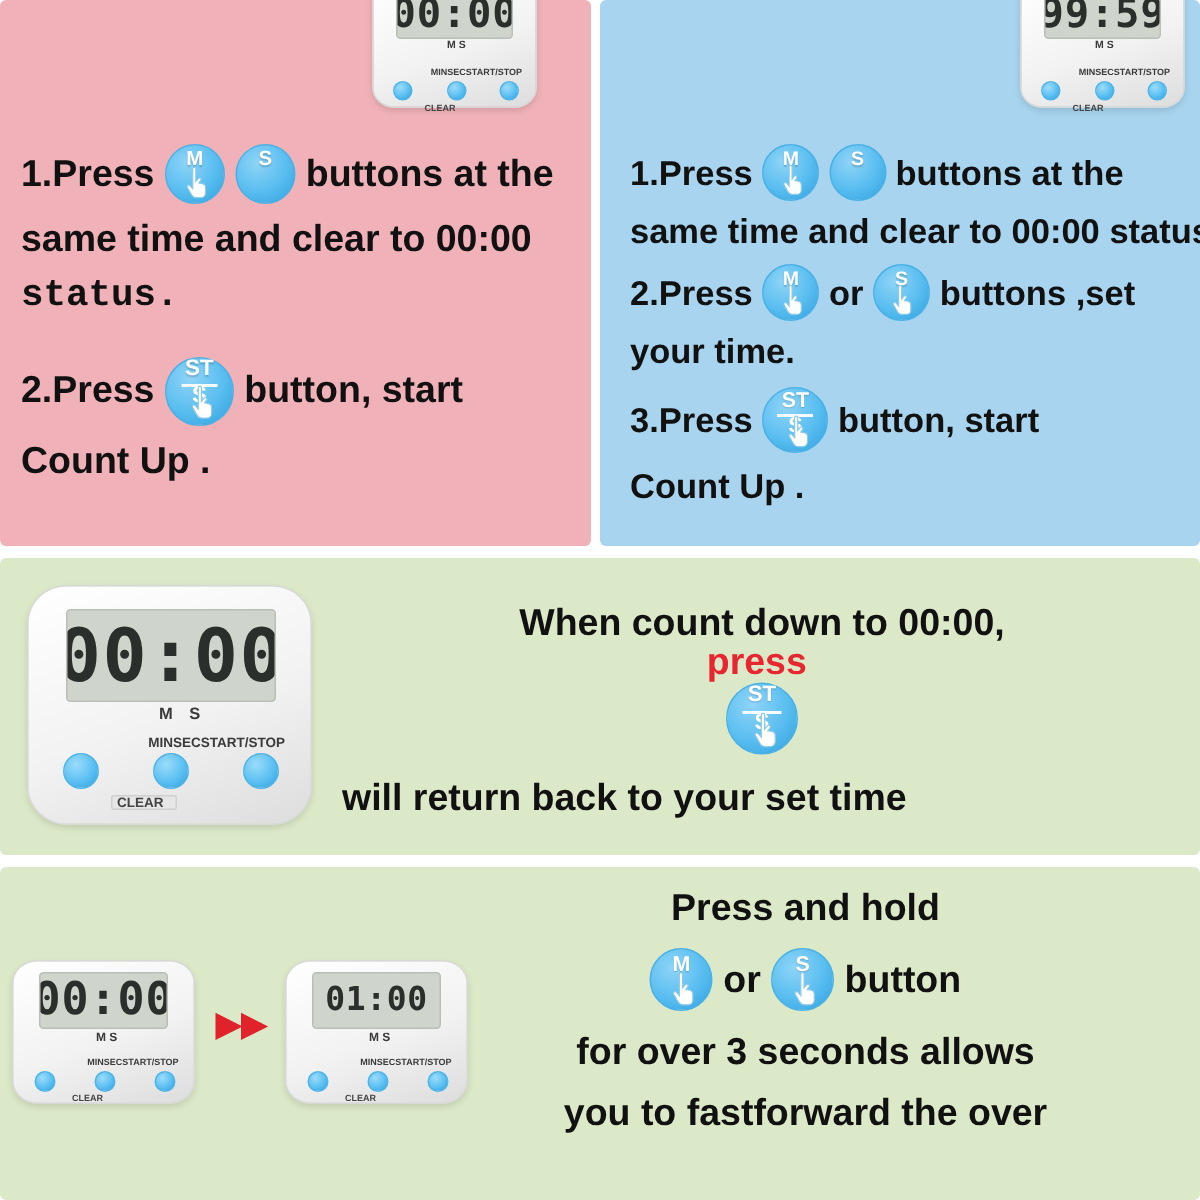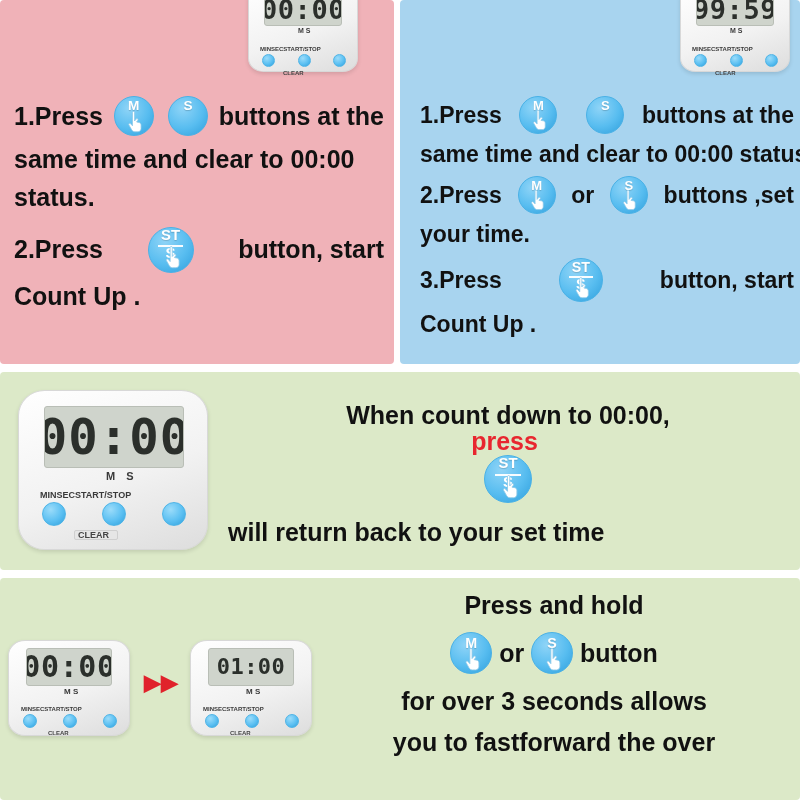--- a/index.html
+++ b/index.html
@@ -17,21 +17,20 @@
   #panel-countup-blank { left: 0;   top: 0;   width: 394px; height: 364px; background: #f0b2b8; }
   #panel-countdown     { left: 400px; top: 0; width: 400px; height: 364px; background: #a8d4ef; }
   #panel-repeat        { left: 0;   top: 372px; width: 800px; height: 198px; background: #dce9c8; }
   #panel-fastforward   { left: 0;   top: 578px; width: 800px; height: 222px; background: #dce9c8; }
 
   
   .lines { font-weight: bold; color: #111; }
   .line {
     display: flex; align-items: center; flex-wrap: wrap;
     line-height: 1.05;
-    justify-content: space-between;
   }
   .txt { white-space: pre; }
 
   
   .btn {
     position: relative;
     display: inline-block;
     border-radius: 50%;
     background: radial-gradient(circle at 36% 30%, #8fd4f7 0%, #58bdf0 55%, #2f9fdc 100%);
     border: 1px solid #49b1e6;
@@ -82,21 +81,21 @@
     letter-spacing: 0.02em;
     line-height: 1;
   }
   .timer .ms {
     position: absolute;
     font-family: "Liberation Sans", sans-serif;
     font-weight: bold;
     color: #3a3a3a;
   }
   .timer .lbls {
-    position: absolute; display: flex; justify-content: flex-start;
+    position: absolute; display: flex; justify-content: flex-end;
     font-weight: bold; color: #3a3a3a;
   }
   .timer .dots { position: absolute; display: flex; justify-content: space-between; }
   .timer .dot {
     border-radius: 50%;
     background: radial-gradient(circle at 35% 30%, #9bdcfa 0%, #5cc0f2 55%, #2f9fdc 100%);
     border: 1px solid #4fb4e6;
   }
   .timer .clear {
     position: absolute; color: #444; font-weight: bold;
@@ -150,21 +149,21 @@
         </span>
         <span class="txt"> </span>
         <span class="btn" style="width:40px;height:40px;font-size:22px;">
           <span class="lbl">S</span>
         </span>
         <span class="txt"> buttons at the</span>
       </div>
       <div class="line" style="margin-bottom:12px;">
         <span class="txt">same time and clear to 00:00</span>
       </div>
-      <div class="line" style="margin-bottom:16px;">
+      <div class="line" style="margin-bottom:27px;font-family:Liberation Mono, monospace;">
         <span class="txt">status.</span>
       </div>
       <div class="line" style="margin-bottom:10px;">
         <span class="txt">2.Press </span>
         <span class="btn st" style="width:46px;height:46px;font-size:24px;">
           <span class="lbl">ST</span>
           <span class="bar"></span>
           <span class="lbl2">S</span>
           <span class="hand" style="left:30%; top:40%; width:52%; height:56%;">
             <svg viewBox="0 0 24 30">
@@ -343,21 +342,21 @@
         <span>START/STOP</span>
       </div>
       <div class="dots" style="left:15px; top:74px; width:94px;">
         <span class="dot" style="width:14px;height:14px;"></span>
         <span class="dot" style="width:14px;height:14px;"></span>
         <span class="dot" style="width:14px;height:14px;"></span>
       </div>
       <div class="clear" style="left:40px; top:90px; font-size:6px;">CLEAR</div>
     </div>
 
-    <div class="lines" style="position:absolute; left:318px; top:14px; width:472px; font-size:25px; text-align:center;">
+    <div class="lines" style="position:absolute; left:301px; top:14px; width:472px; font-size:25px; text-align:center;">
       <div class="line" style="justify-content:center; margin-bottom:14px;">
         <span class="txt">Press and hold</span>
       </div>
       <div class="line" style="justify-content:center; margin-bottom:14px;">
         <span class="btn" style="width:42px;height:42px;font-size:23px;">
           <span class="lbl">M</span>
           <span class="hand">
             <svg viewBox="0 0 24 30">
                 <path d="M8 3c0-1.6 2.6-1.6 2.6 0v11l2.2-2.6c1-1.2 3 .4 2 1.7l-1.6 2.2 3.1.6c1.6.3 2.6 1.7 2.6 3.3v4.5c0 2.2-1.7 4-3.9 4H11c-1.7 0-3.2-.9-4-2.4L3.4 19c-.8-1.4 1.2-2.8 2.2-1.5L8 20.2z" fill="#fff" stroke="#8fc9e8" stroke-width="1"></path>
               </svg>

